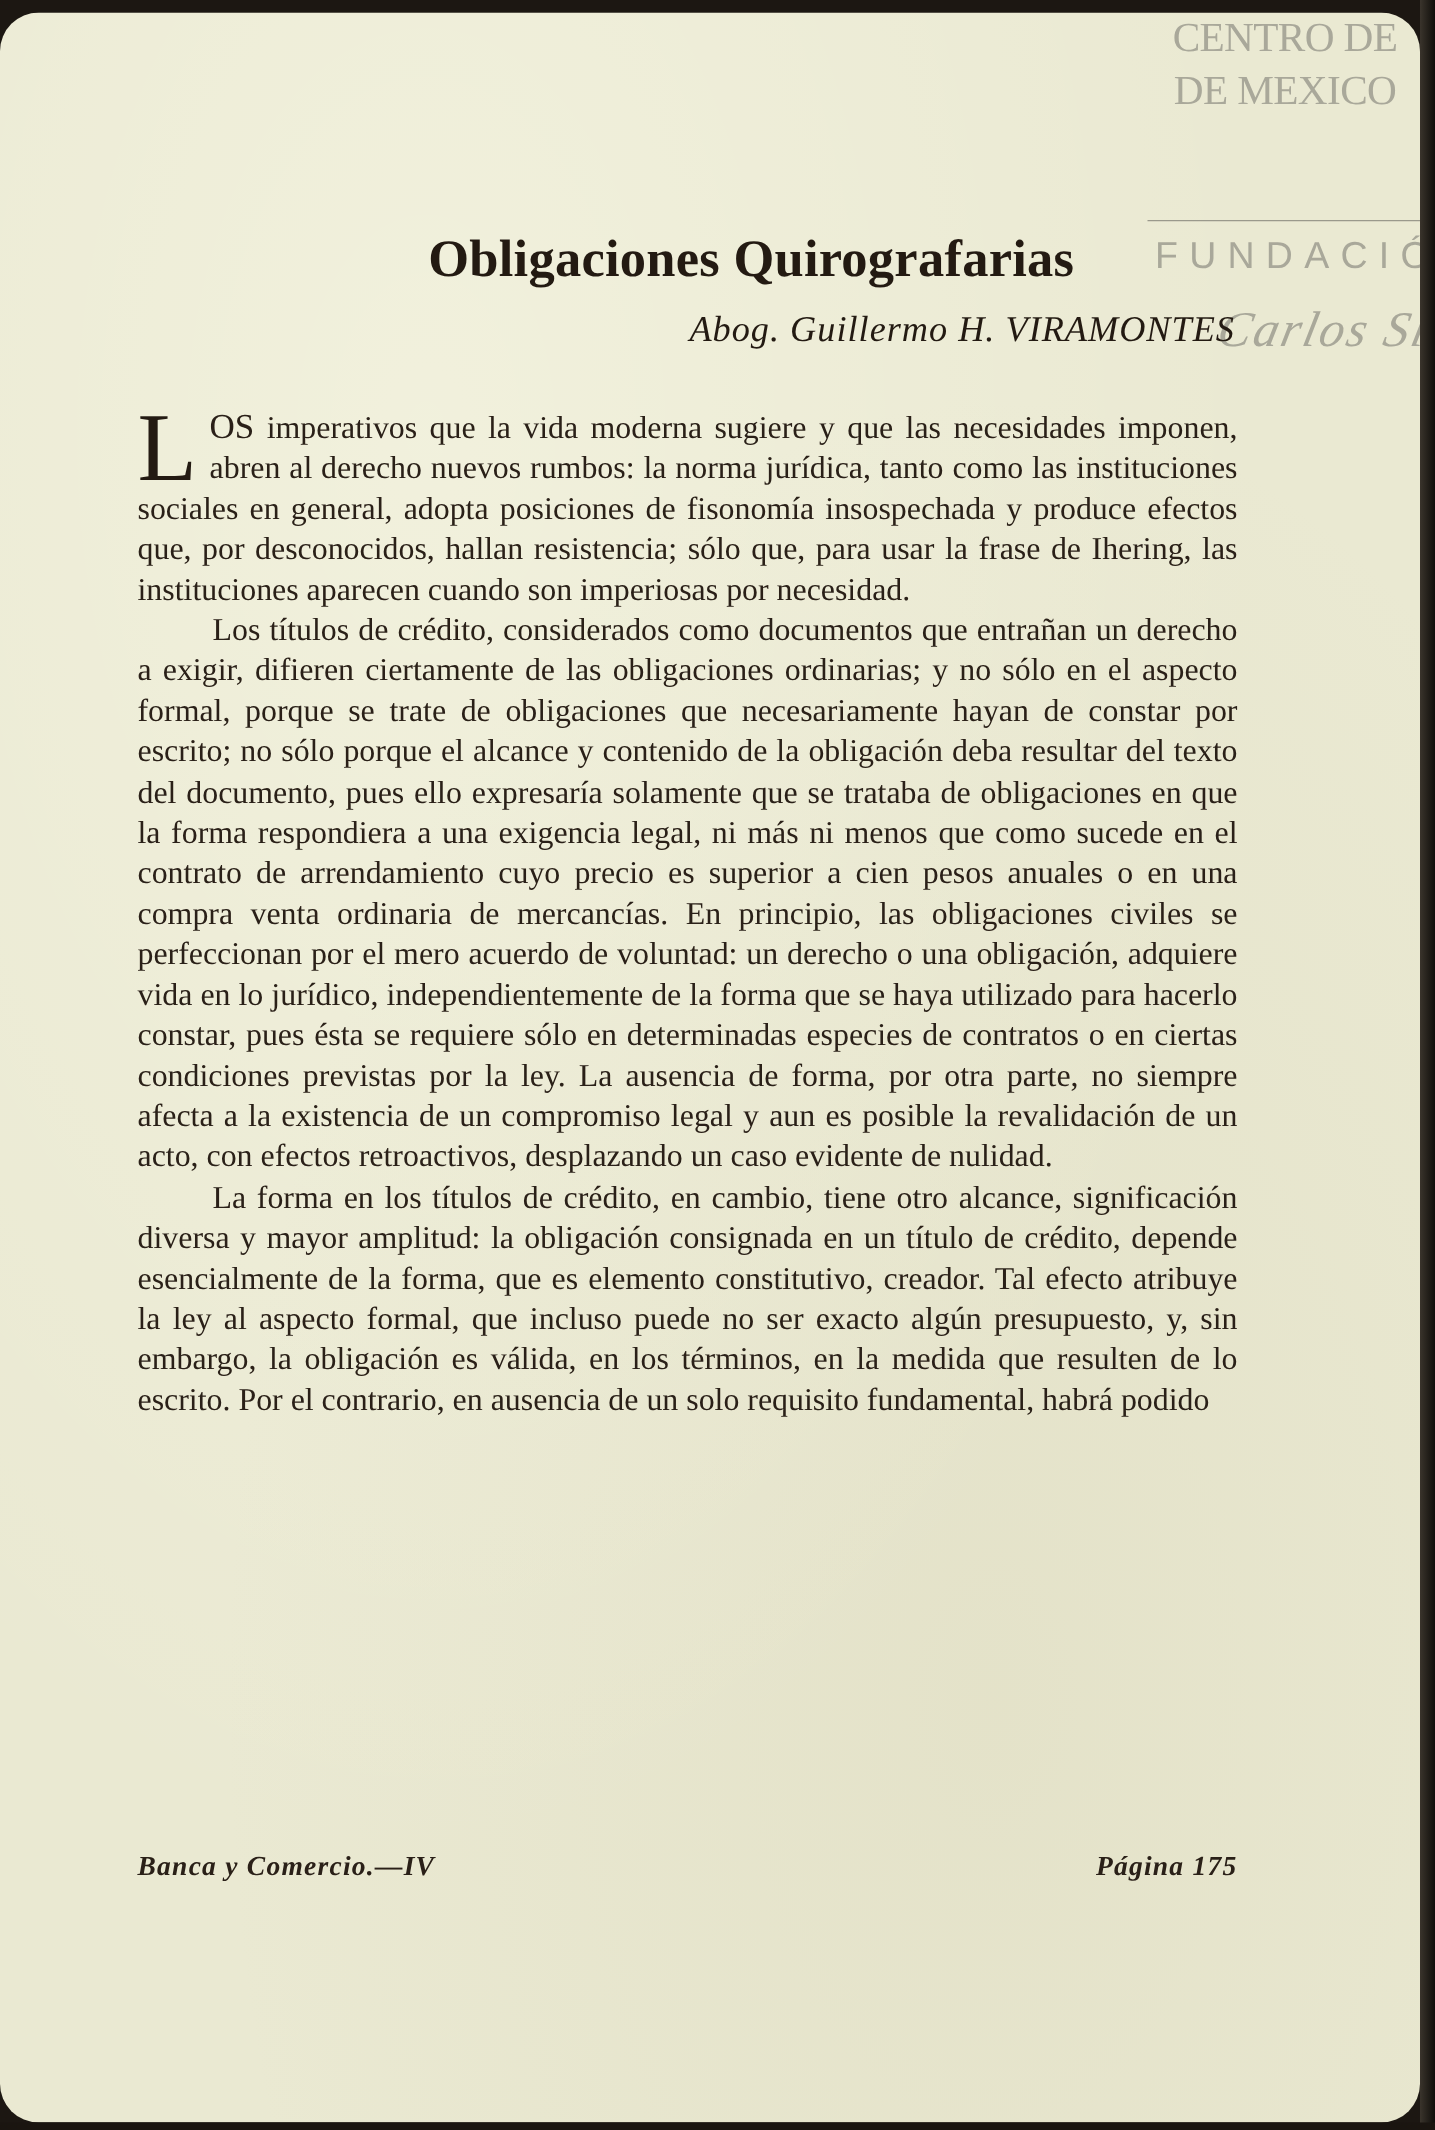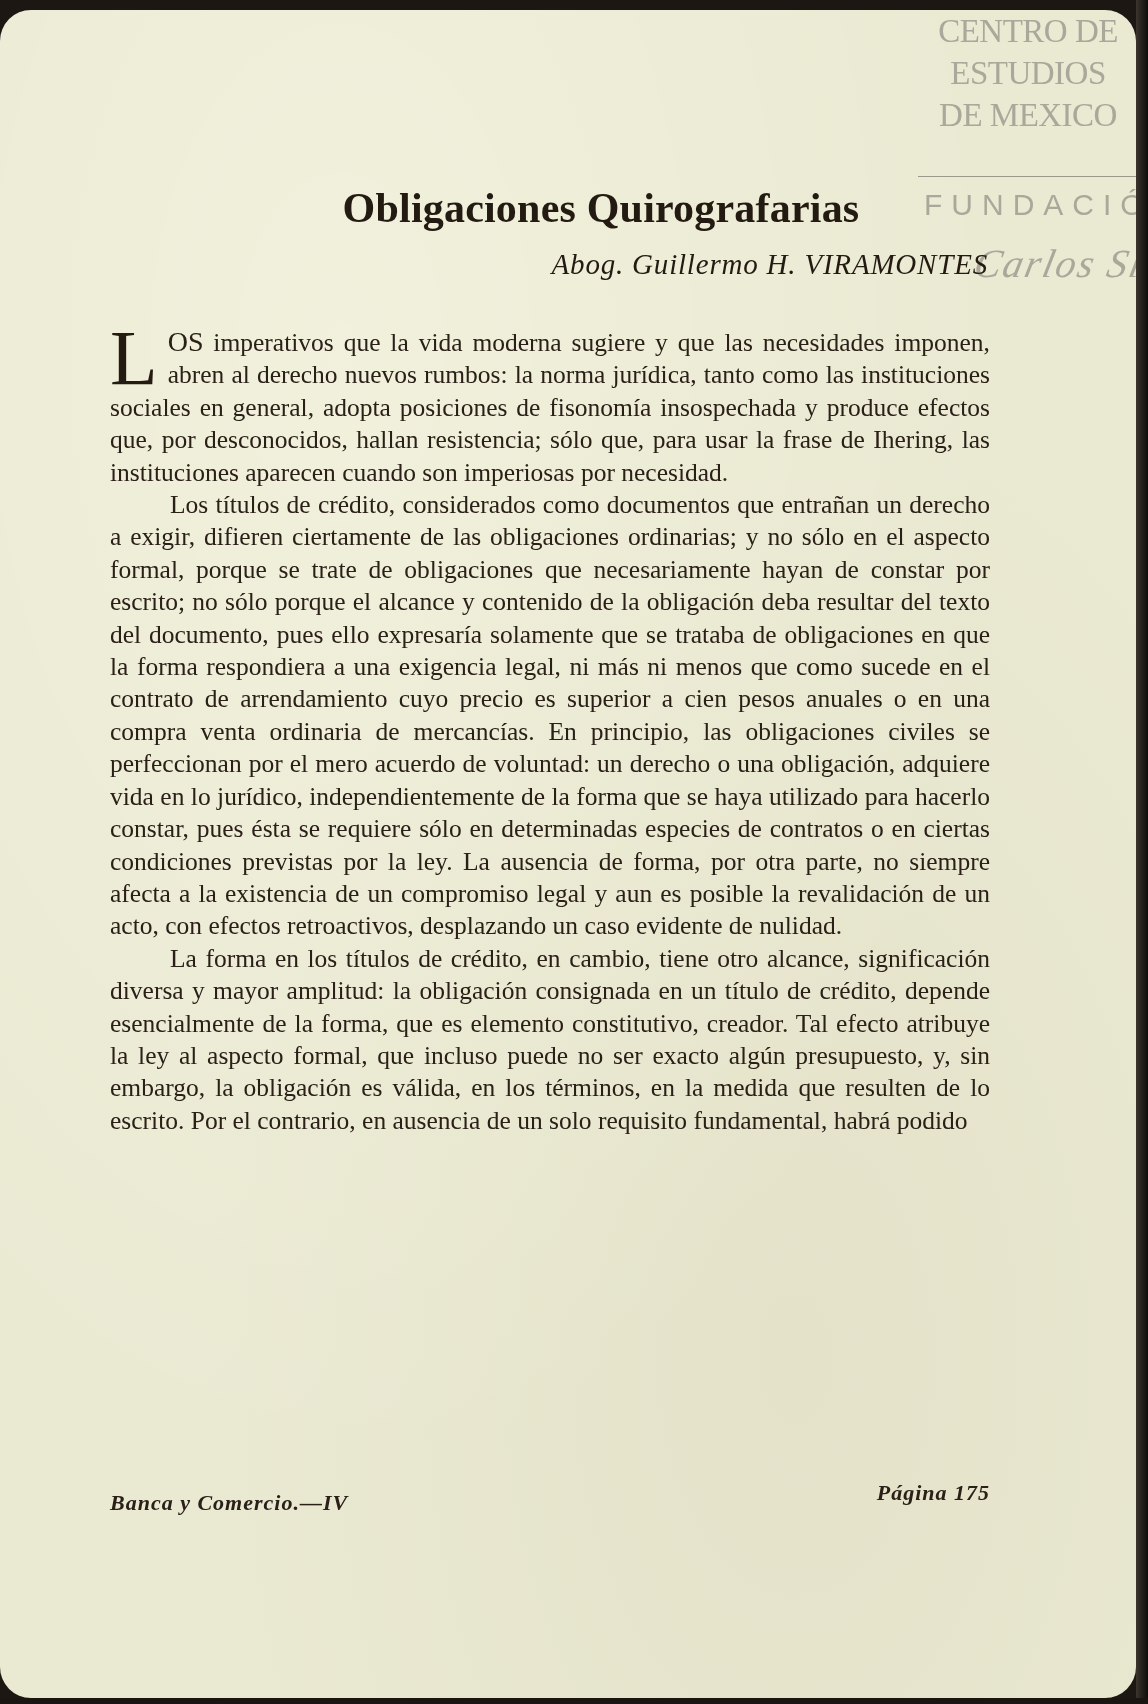--- a/index.html
+++ b/index.html
@@ -136,39 +136,38 @@
       left: 110px;
       top: 1470px;
       width: 880px;
       font-family: "Liberation Serif", serif;
       font-style: italic;
       font-weight: bold;
       font-size: 22px;
       color: #2a2018;
       letter-spacing: 1px;
     }
-    .footer .left { position: absolute; left: 0; top: 10px; }
+    .footer .left { position: absolute; left: 0; top: 0; }
     .footer .right { position: absolute; right: 0; top: 0; }
     .bottom-edge {
       position: absolute;
       left: 0;
       top: 1698px;
       width: 1148px;
       height: 6px;
       background: #1a1510;
     }
   </style>
 </head>
 <body>
 
 <div class="page">
 
   <div class="watermark">
     <span class="wm-line">CENTRO DE</span>
-    <span class="wm-line">ESTUDIOS</span>
     <span class="wm-line">DE MEXICO</span>
   </div>
   <div class="wm-rule"></div>
   <div class="wm-fundacion">FUNDACIÓN</div>
   <div class="wm-signature">Carlos Slim</div>
 
   <h1 class="title" style="margin:16px;font-weight:bold;">Obligaciones Quirografarias</h1>
 
   <div class="author">Abog. Guillermo H. VIRAMONTES</div>
 

